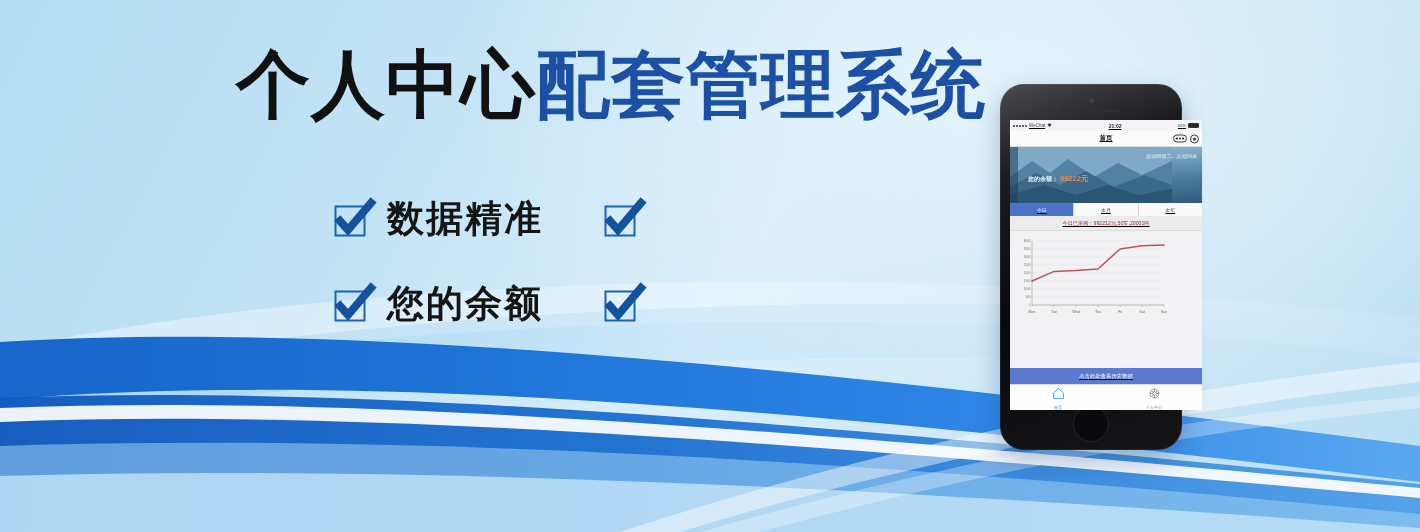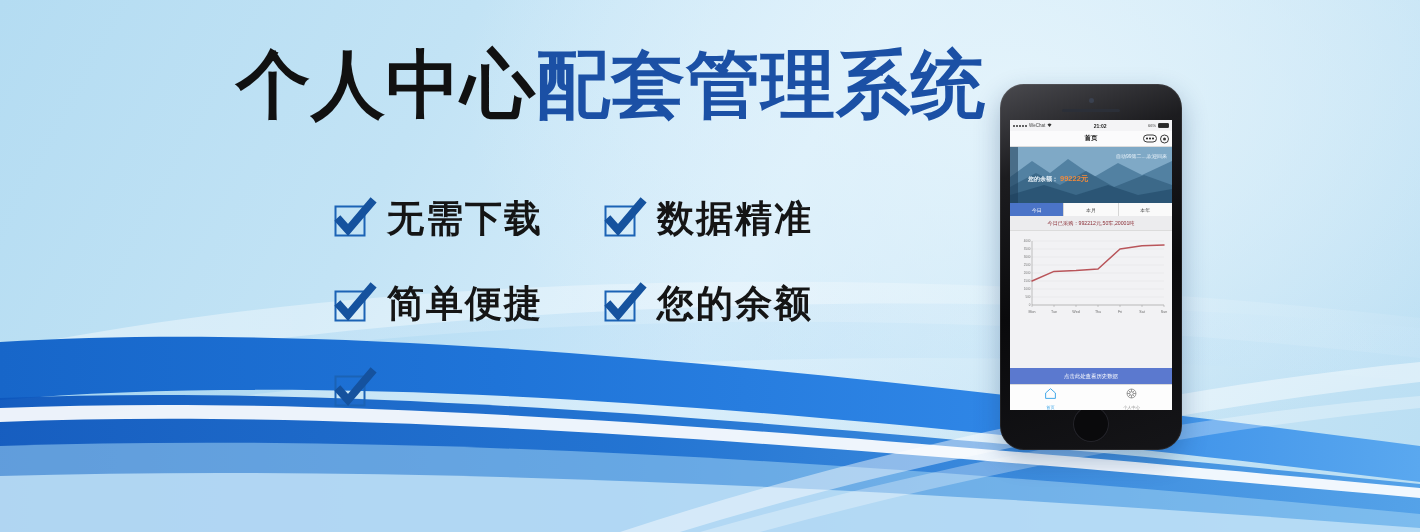--- a/index.html
+++ b/index.html
@@ -94,25 +94,26 @@
   .phone-home {
     position: absolute;
     left: 73px; bottom: 8px;
     width: 36px; height: 36px;
     border-radius: 50%;
     background: #0a0a0c;
     box-shadow: 0 0 0 1px #24242a inset;
   }
   #screen {
     position: relative;
-    width: 162px; height: 290px;
+    width: 192px; height: 290px;
     background: #eef0f2;
     overflow: hidden;
     display: flex;
     flex-direction: column;
+    text-decoration: underline;
   }
 
   
   .status-bar {
     height: 11px;
     background: #f4f4f6;
     display: flex;
     align-items: center;
     justify-content: space-between;
     padding: 0 3px;
@@ -289,48 +290,38 @@
     <path d="M620,300 C900,208 1180,154 1420,130 L1420,150 C1190,176 920,226 680,300 Z" fill="#ffffff" opacity=".45"></path>
     <path d="M700,300 C960,226 1200,182 1420,164 L1420,176 C1210,196 980,240 760,300 Z" fill="#ffffff" opacity=".3"></path>
   </svg>
 
   <h1 id="headline">
     <span class="dark">个人中心</span><span class="accent">配套管理系统</span>
   </h1>
 
   <div id="features">
 
-    <div class="feature">
-      <span class="check-icon">
-        <svg width="40" height="40" viewBox="0 0 40 40">
-          <rect x="2.5" y="7.5" width="29" height="29" fill="none" stroke="#1b63b5" stroke-width="2"></rect>
-          <path d="M7 22 L15 31 L38 4" fill="none" stroke="#15529e" stroke-width="8" stroke-linecap="square" stroke-linejoin="miter"></path>
-        </svg>
-      </span>
-      <span class="feature-label">无需下载</span>
-    </div>
 
     <div class="feature">
       <span class="check-icon">
         <svg width="40" height="40" viewBox="0 0 40 40">
           <rect x="2.5" y="7.5" width="29" height="29" fill="none" stroke="#1b63b5" stroke-width="2"></rect>
           <path d="M7 22 L15 31 L38 4" fill="none" stroke="#15529e" stroke-width="8" stroke-linecap="square" stroke-linejoin="miter"></path>
         </svg>
       </span>
       <span class="feature-label">数据精准</span>
     </div>
 
     <div class="feature">
       <span class="check-icon">
         <svg width="40" height="40" viewBox="0 0 40 40">
           <rect x="2.5" y="7.5" width="29" height="29" fill="none" stroke="#1b63b5" stroke-width="2"></rect>
           <path d="M7 22 L15 31 L38 4" fill="none" stroke="#15529e" stroke-width="8" stroke-linecap="square" stroke-linejoin="miter"></path>
         </svg>
       </span>
-      <span class="feature-label">简单便捷</span>
     </div>
 
     <div class="feature">
       <span class="check-icon">
         <svg width="40" height="40" viewBox="0 0 40 40">
           <rect x="2.5" y="7.5" width="29" height="29" fill="none" stroke="#1b63b5" stroke-width="2"></rect>
           <path d="M7 22 L15 31 L38 4" fill="none" stroke="#15529e" stroke-width="8" stroke-linecap="square" stroke-linejoin="miter"></path>
         </svg>
       </span>
       <span class="feature-label">您的余额</span>

